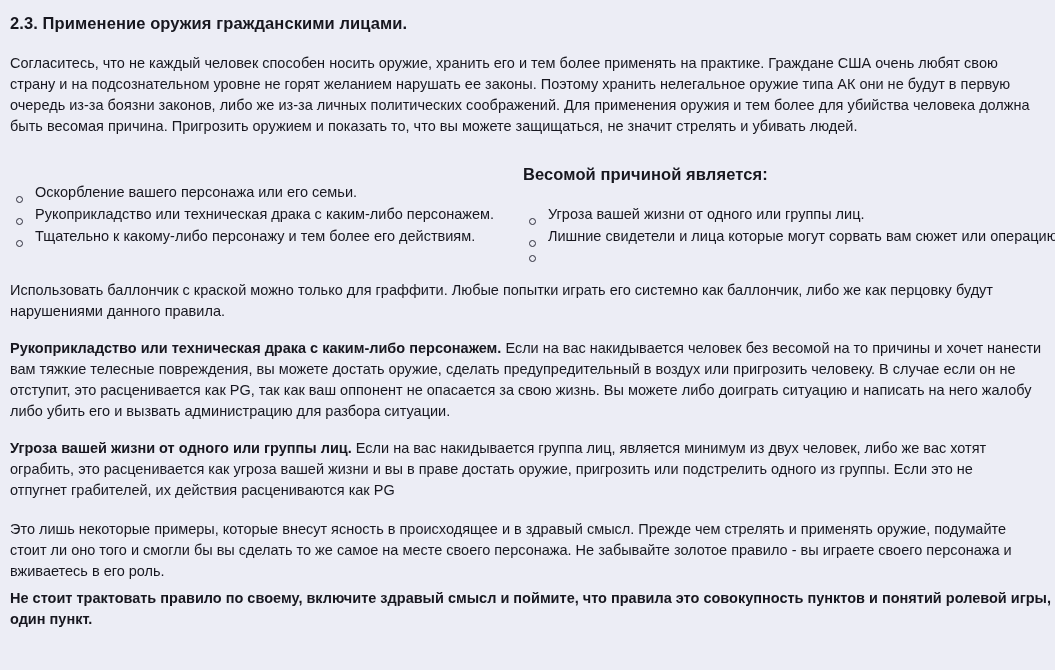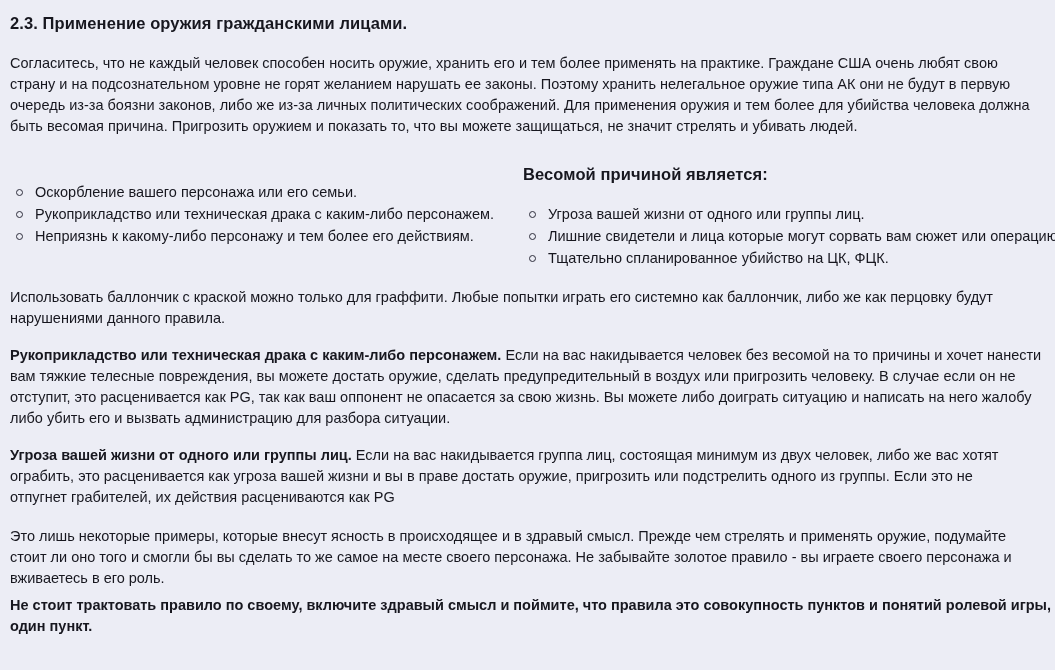--- a/index.html
+++ b/index.html
@@ -27,21 +27,21 @@
   .ln { white-space: nowrap; }
   .b { font-weight: 700; }
   .columns {
     display: grid;
     grid-template-columns: 513px auto;
     margin-top: 26px;
   }
   .list { list-style: none; margin: 18px 0 0 0; padding: 0; }
   .list li {
     display: flex;
-    align-items: flex-start;
+    align-items: flex-end;
     gap: 12px;
     padding-left: 6px;
     line-height: 22px;
   }
   .bullet {
     flex: 0 0 auto;
     width: 5px;
     height: 5px;
     border: 1.5px solid #2e2e3c;
     border-radius: 50%;
@@ -75,59 +75,58 @@
         <li>
           <span class="bullet"></span>
           <span>Оскорбление вашего персонажа или его семьи.</span>
         </li>
         <li>
           <span class="bullet"></span>
           <span>Рукоприкладство или техническая драка с каким-либо персонажем.</span>
         </li>
         <li>
           <span class="bullet"></span>
-          <span>Неприязнь к какому-либо персонажу и тем более его действиям.</span>
+          <span>Тщательно к какому-либо персонажу и тем более его действиям.</span>
         </li>
       </ul>
     </section>
 
     <section class="col col-right">
       <h2>Весомой причиной является:</h2>
       <ul class="list">
         <li>
           <span class="bullet"></span>
           <span>Угроза вашей жизни от одного или группы лиц.</span>
         </li>
         <li>
           <span class="bullet"></span>
           <span>Лишние свидетели и лица которые могут сорвать вам сюжет или операцию.</span>
         </li>
         <li>
           <span class="bullet"></span>
-          <span>Тщательно спланированное убийство на ЦК, ФЦК.</span>
         </li>
       </ul>
     </section>
 
   </div>
 
   <div class="para spray">
     <div class="ln">Использовать баллончик с краской можно только для граффити. Любые попытки играть его системно как баллончик, либо же как перцовку будут</div>
     <div class="ln">нарушениями данного правила.</div>
   </div>
 
   <div class="para fists">
     <div class="ln"><span class="b">Рукоприкладство или техническая драка с каким-либо персонажем.</span><span> Если на вас накидывается человек без весомой на то причины и хочет нанести</span></div>
     <div class="ln">вам тяжкие телесные повреждения, вы можете достать оружие, сделать предупредительный в воздух или пригрозить человеку. В случае если он не</div>
     <div class="ln">отступит, это расценивается как PG, так как ваш оппонент не опасается за свою жизнь. Вы можете либо доиграть ситуацию и написать на него жалобу</div>
     <div class="ln">либо убить его и вызвать администрацию для разбора ситуации.</div>
   </div>
 
   <div class="para threat">
-    <div class="ln"><span class="b">Угроза вашей жизни от одного или группы лиц.</span><span> Если на вас накидывается группа лиц, состоящая минимум из двух человек, либо же вас хотят</span></div>
+    <div class="ln"><span class="b">Угроза вашей жизни от одного или группы лиц.</span><span> Если на вас накидывается группа лиц, является минимум из двух человек, либо же вас хотят</span></div>
     <div class="ln">ограбить, это расценивается как угроза вашей жизни и вы в праве достать оружие, пригрозить или подстрелить одного из группы. Если это не</div>
     <div class="ln">отпугнет грабителей, их действия расцениваются как PG</div>
   </div>
 
   <div class="para examples">
     <div class="ln">Это лишь некоторые примеры, которые внесут ясность в происходящее и в здравый смысл. Прежде чем стрелять и применять оружие, подумайте</div>
     <div class="ln">стоит ли оно того и смогли бы вы сделать то же самое на месте своего персонажа. Не забывайте золотое правило - вы играете своего персонажа и</div>
     <div class="ln">вживаетесь в его роль.</div>
   </div>
 

